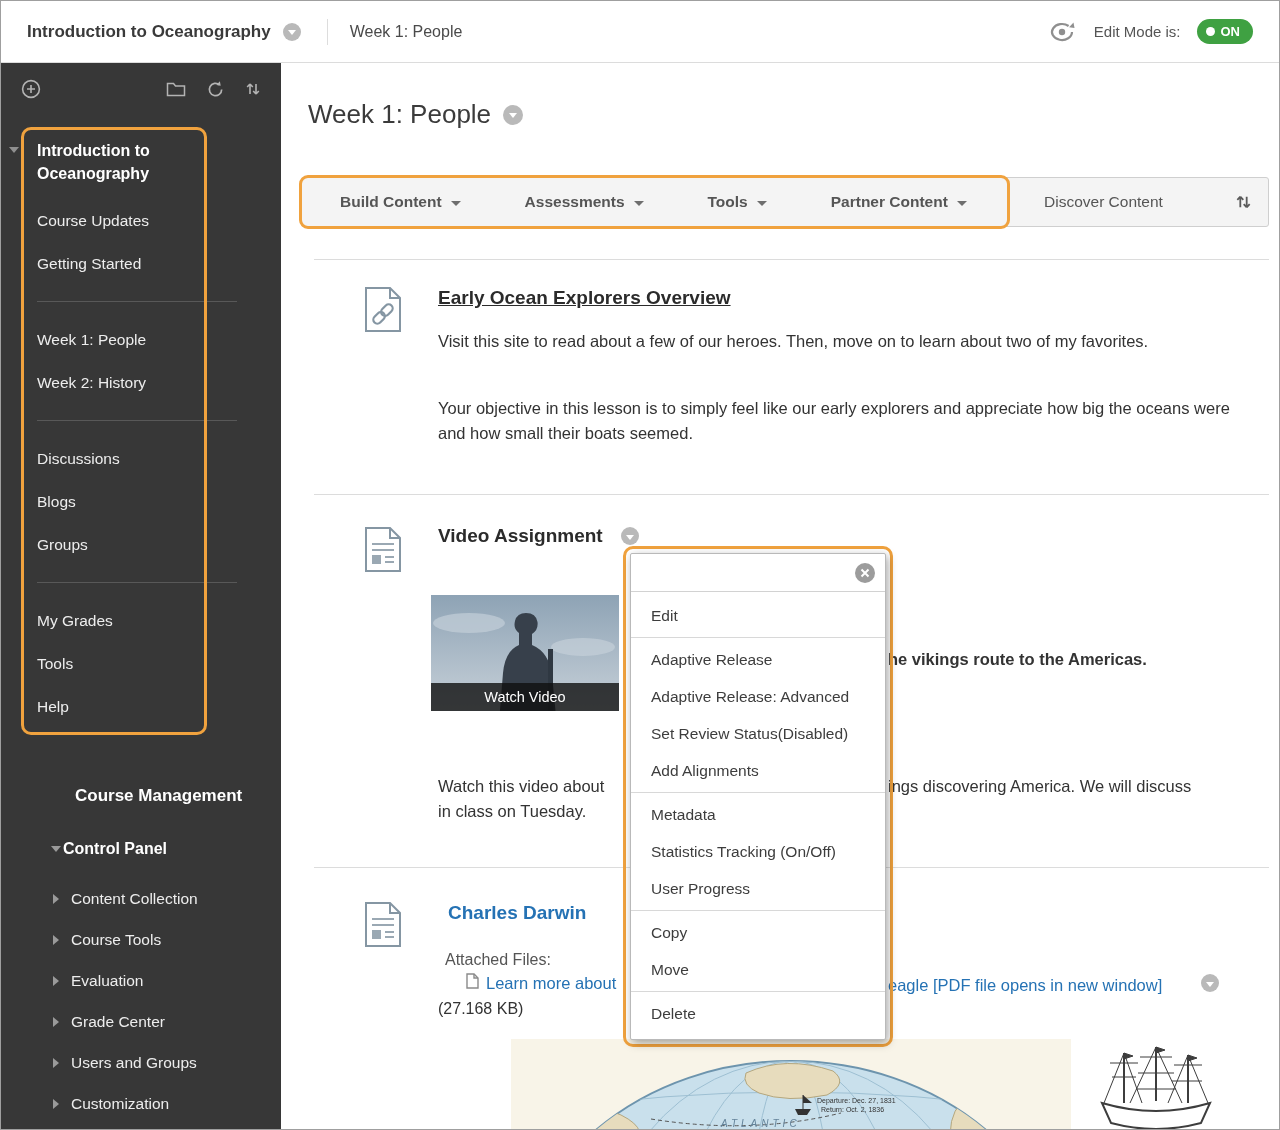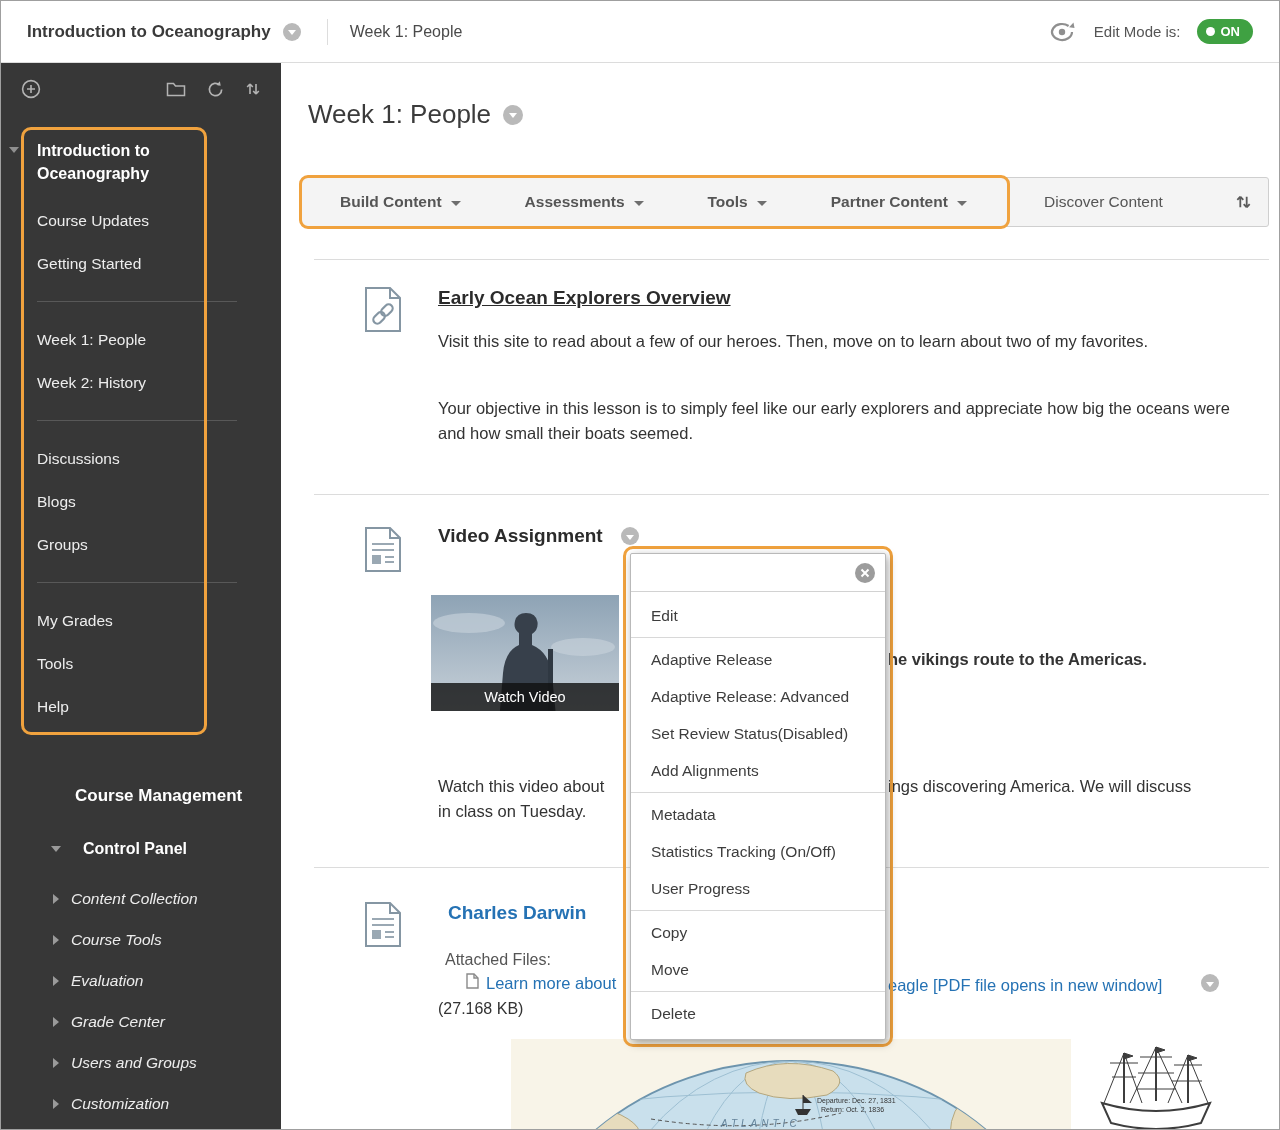--- a/index.html
+++ b/index.html
@@ -34,28 +34,28 @@
                    border-left:5px solid transparent; border-right:5px solid transparent; border-top:6px solid #8f8f8f; }
   .menu-highlight { position:absolute; left:20px; top:64px; width:186px; height:608px;
                     border:3px solid #F0A23E; border-radius:10px; pointer-events:none; z-index:3; }
   .course-menu { padding:24px 36px 0 36px; }
   .menu-title { font-size:16px; font-weight:bold; line-height:23px; color:#fff; width:168px; margin-bottom:14px; cursor:pointer; }
   .menu-list { list-style:none; font-size:15.5px; color:#ededed; }
   .menu-list li { padding:10px 0; line-height:23px; cursor:pointer; }
   .menu-divider { border:none; border-top:1px solid #585858; margin:16px 0; width:200px; }
   .mgmt { margin-top:56px; padding-left:38px; }
   .mgmt-title { font-size:17px; font-weight:bold; color:#fff; line-height:23px; }
-  .control-panel { margin-top:30px; display:flex; align-items:center; gap:22px; margin-left:-24px; cursor:pointer; }
+  .control-panel { margin-top:30px; display:flex; align-items:center; gap:2px; margin-left:-24px; cursor:pointer; }
   .tri-down { width:0; height:0; border-left:5px solid transparent; border-right:5px solid transparent;
               border-top:6px solid #9a9a9a; }
   .tri-right { width:0; height:0; border-top:5px solid transparent; border-bottom:5px solid transparent;
                border-left:6px solid #9a9a9a; }
   .control-panel .label { font-size:16px; font-weight:bold; color:#fff; line-height:23px; }
   .mgmt-list { list-style:none; margin-top:18px; font-size:15.5px; }
-  .mgmt-list li { padding:9px 0; line-height:23px; display:flex; align-items:center; gap:12px; margin-left:-22px; cursor:pointer;font-style:italic; }
+  .mgmt-list li { padding:9px 0; line-height:23px; display:flex; align-items:center; gap:12px; margin-left:-22px; cursor:pointer; }
 
   
   .main { position:absolute; left:280px; top:62px; width:1000px; height:1068px; background:#fff; overflow:hidden; }
   .page-title-row { position:absolute; left:27px; top:36px; display:flex; align-items:center; gap:12px; }
   .page-title { font-size:26px; font-weight:500; color:#3b3b3b; }
 
   .action-bar { position:absolute; left:20px; top:114px; width:968px; height:50px;
                 background:#f4f4f4; border:1px solid #cfcfcf; border-radius:3px; }
   .ab-buttons { display:flex; align-items:center; height:100%; padding-left:38px; gap:64px; }
   .ab-btn { font-size:15.5px; font-weight:bold; color:#555; display:flex; align-items:center; gap:9px; cursor:pointer; white-space:nowrap; }

